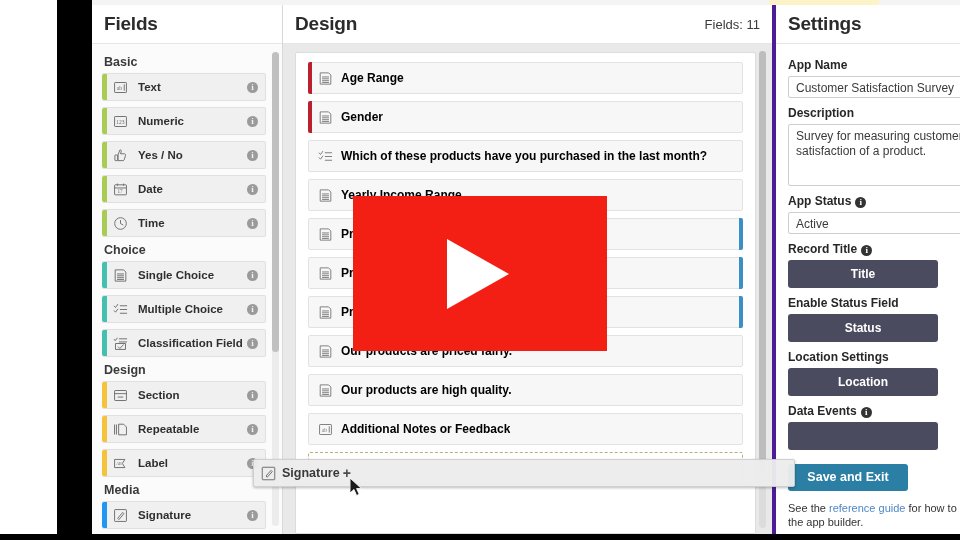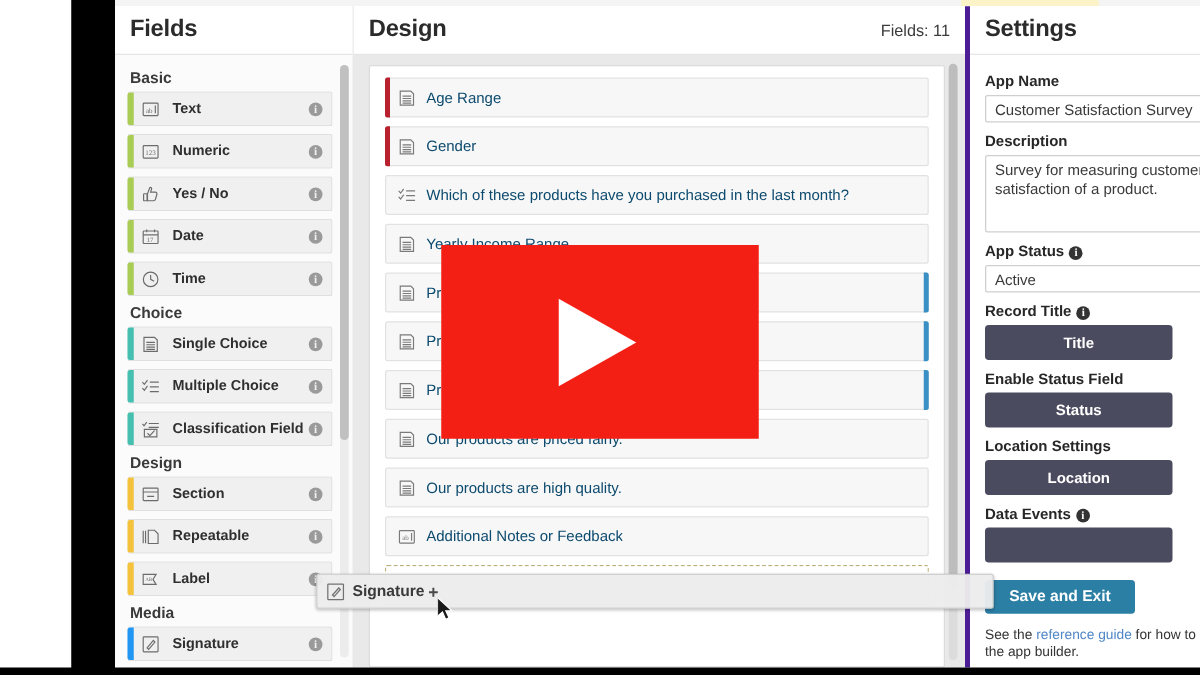--- a/index.html
+++ b/index.html
@@ -166,21 +166,21 @@
   .row-mark-right {
     position: absolute; right: -1px; top: -1px; bottom: -1px;
     width: 4px; background: #3a8fc4; border-radius: 0 2px 2px 0;
   }
   .row-icon {
     width: 32px; height: 30px; flex: none;
     display: flex; align-items: center; justify-content: center;
     color: #7a7a7a;
   }
   .row-label {
-    font-size: 12px; font-weight: normal; color: #0c4a6e;
+    font-size: 12px; font-weight: bold; color: #000000;
     white-space: nowrap; overflow: hidden;
   }
   .drop-zone {
     height: 30px;
     border: 1px dashed #b9b07a;
     background: #ffffff;
     border-radius: 2px;
     margin-bottom: 7px;
   }
   .layout-scrollbar {

